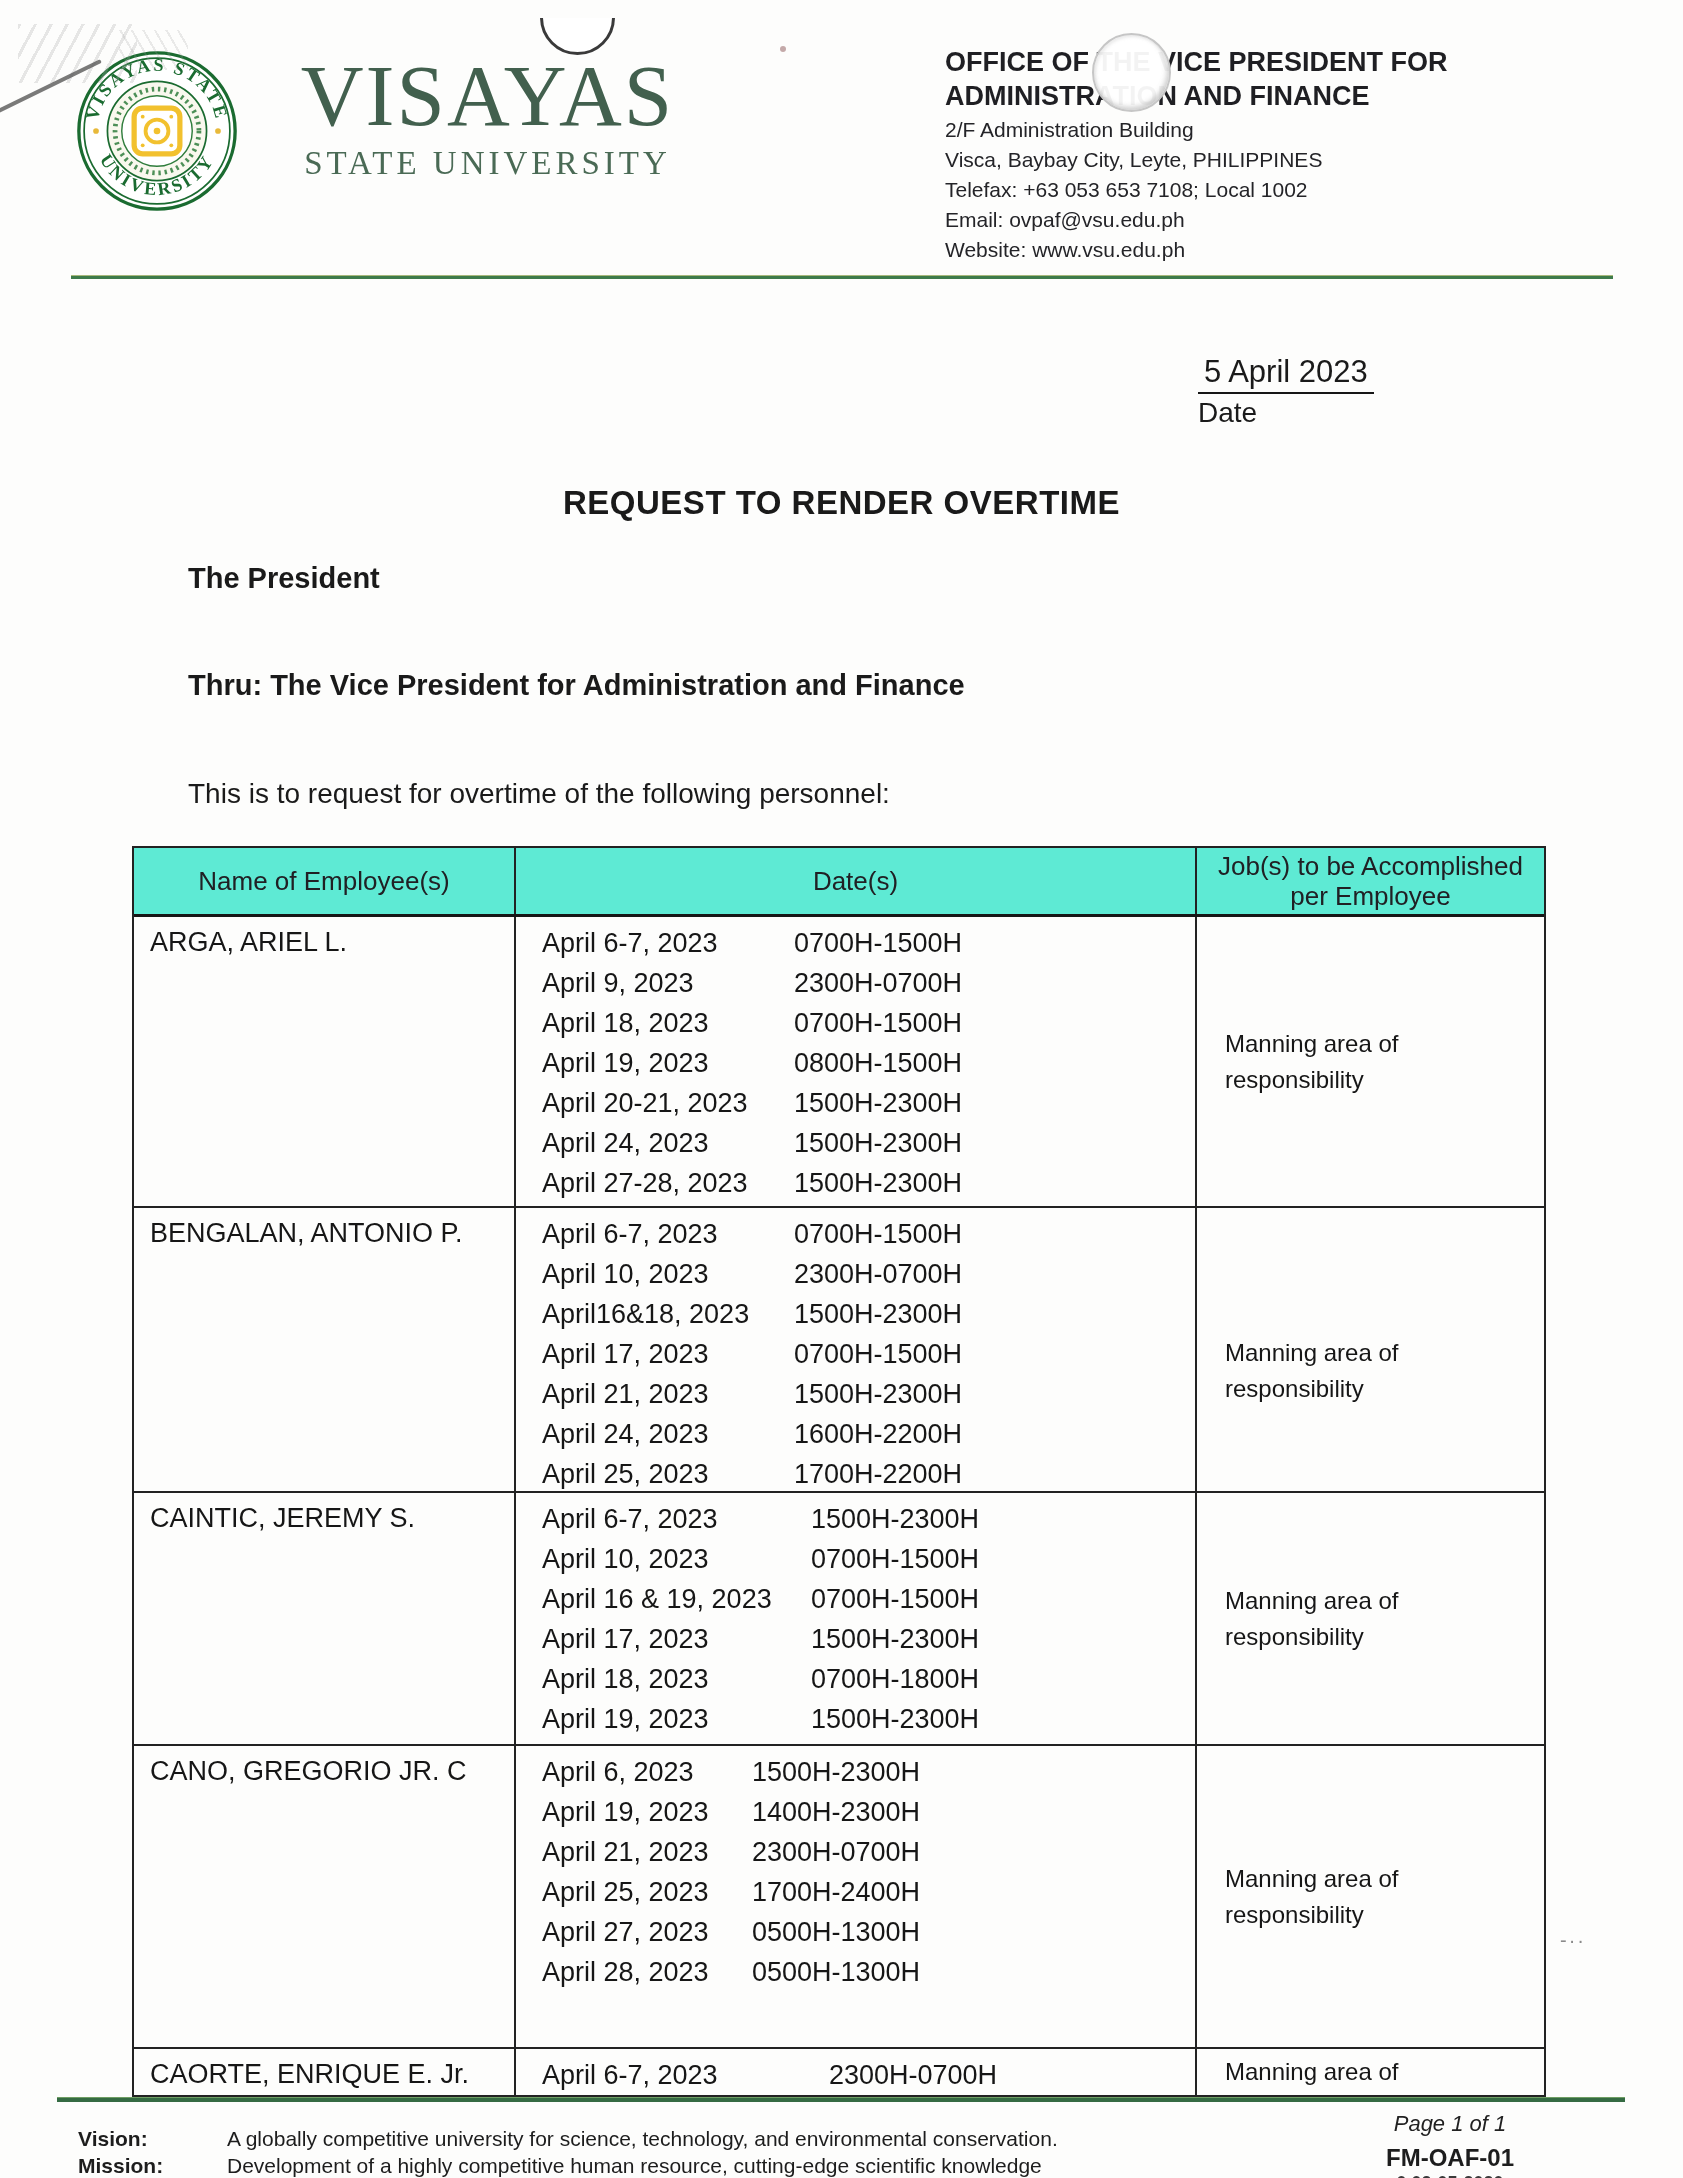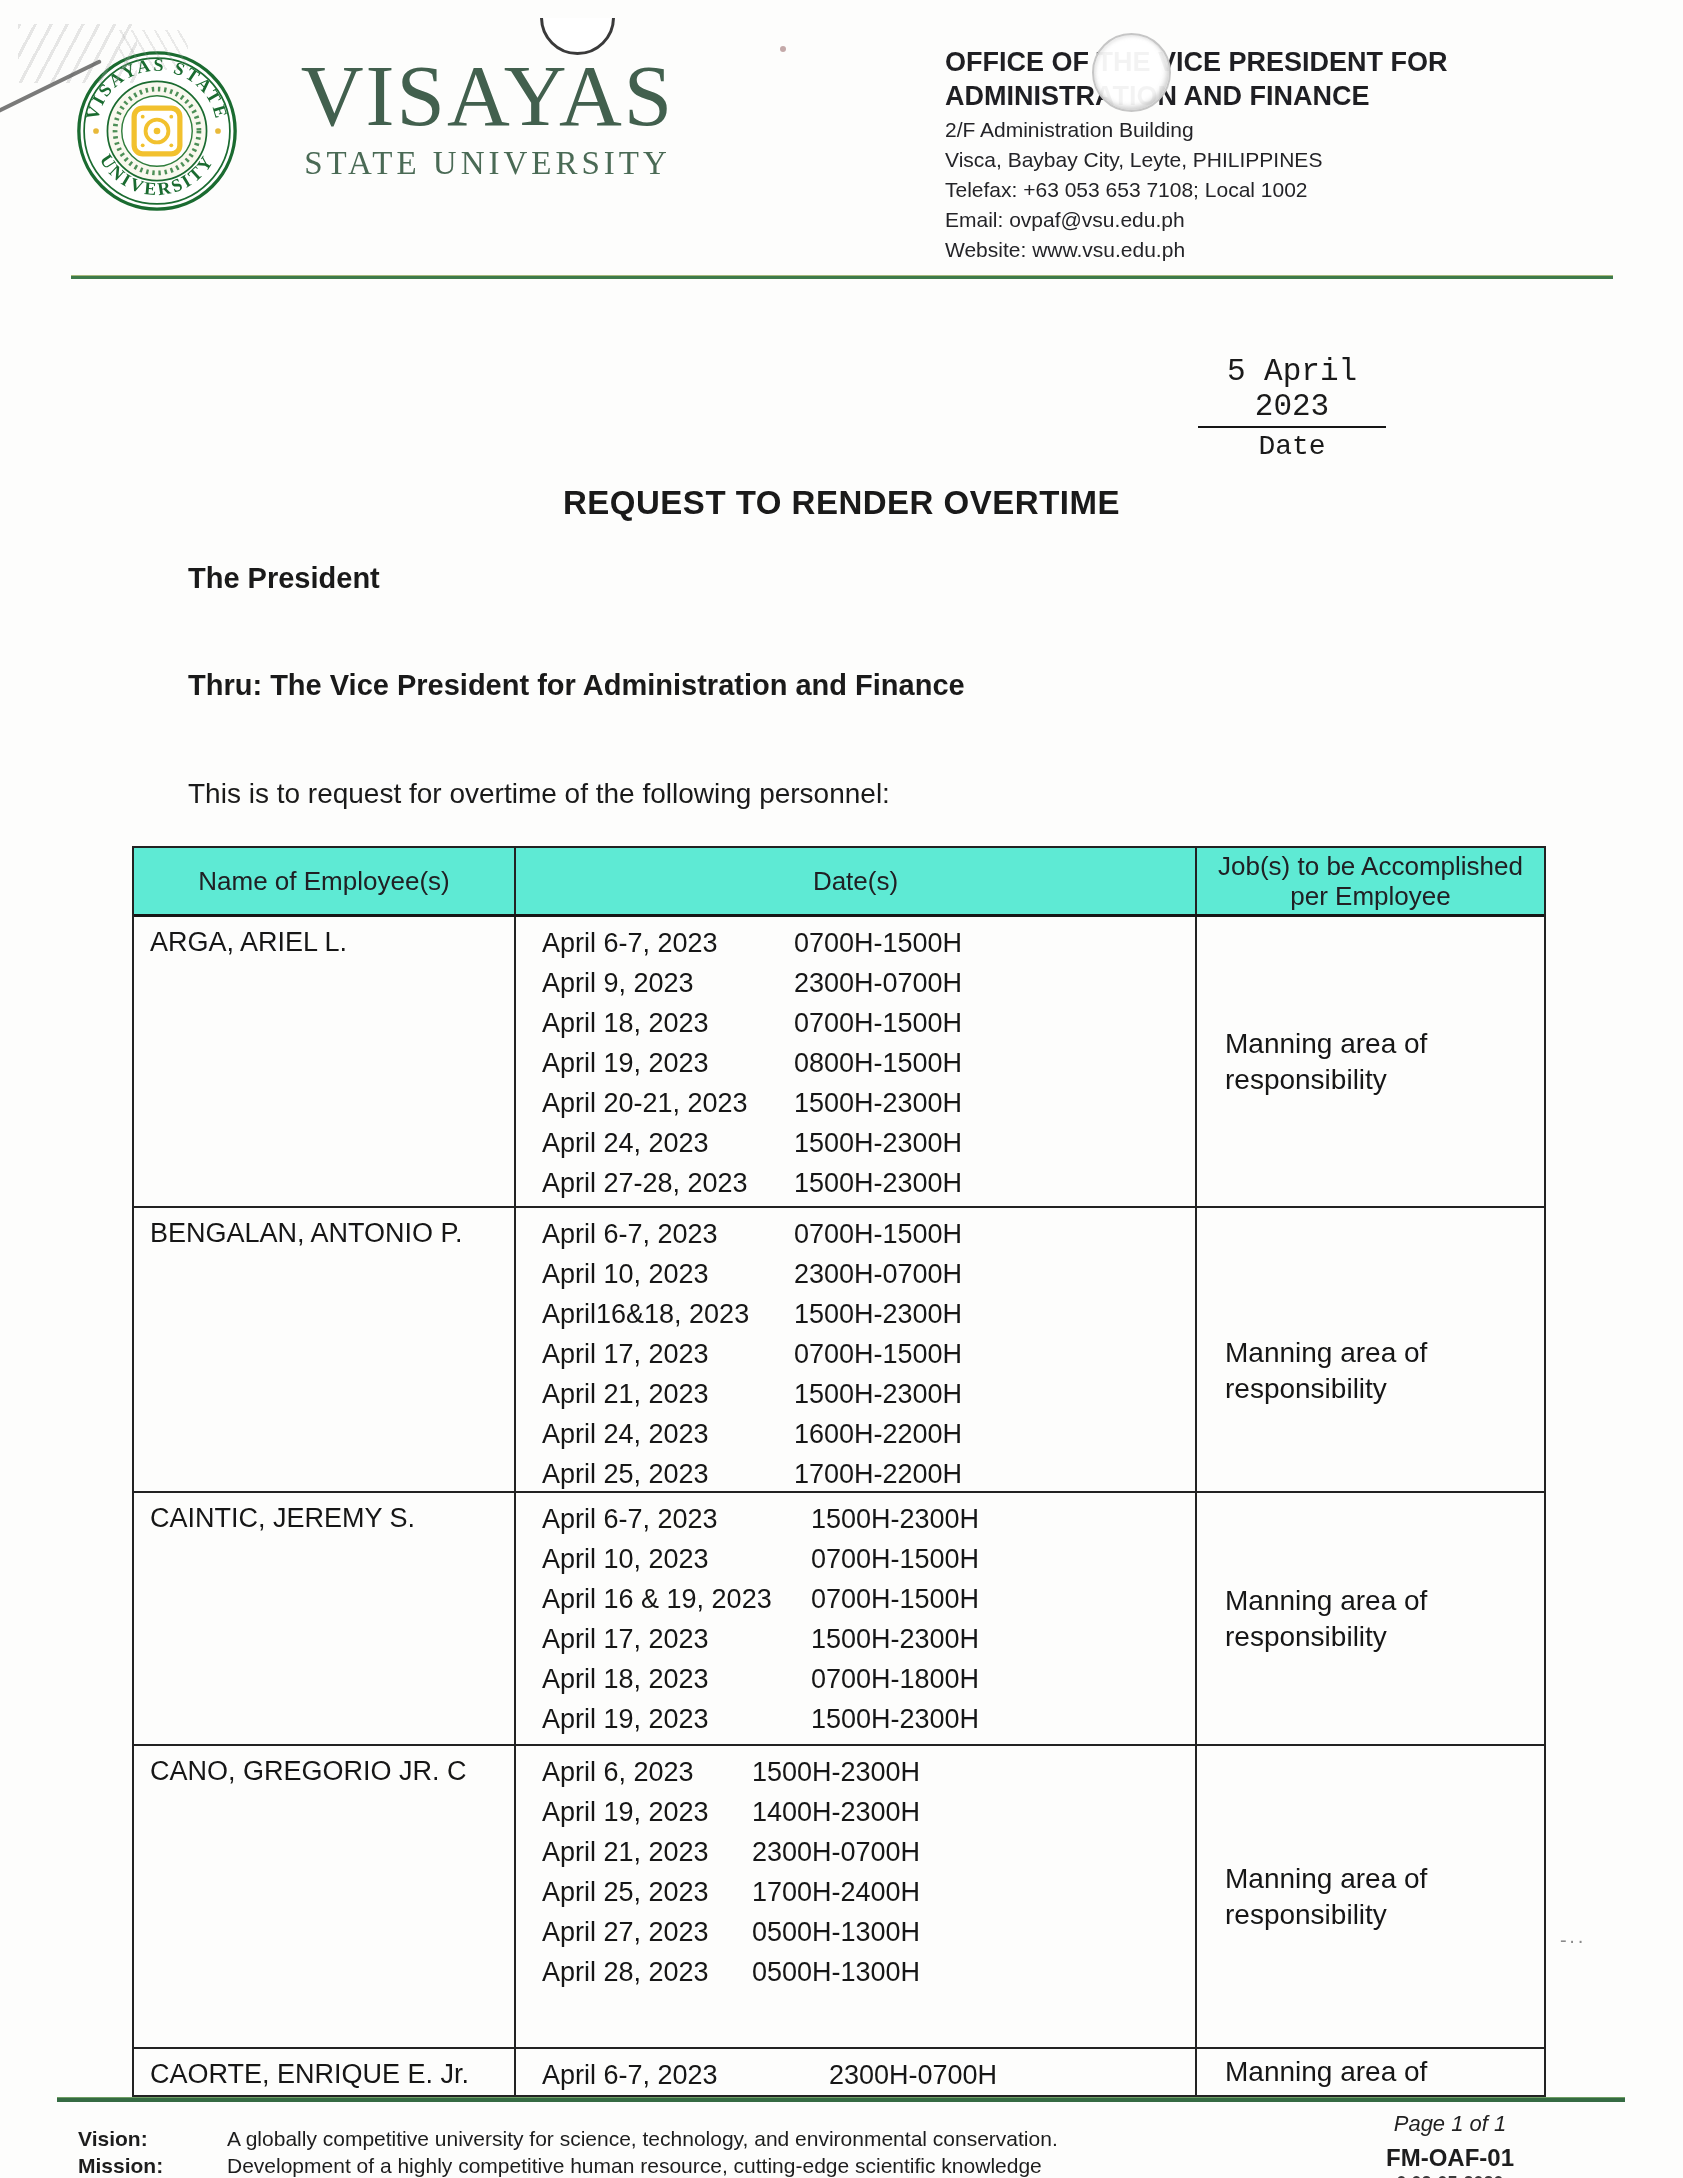--- a/index.html
+++ b/index.html
@@ -19,21 +19,21 @@
     color:#4a6a55;letter-spacing:4px;margin-top:2px;
   }
   .office{position:absolute;left:945px;top:45px;width:634px;}
   .office .title{font-size:27px;font-weight:bold;line-height:34px;color:#1f1f23;}
   .office .addr{font-size:21px;line-height:27px;color:#242428;margin-top:3px;}
   .rule-top{
     position:absolute;left:71px;top:275px;width:1542px;height:4px;
     background:linear-gradient(#a8b97b 25%,#3e7b4a 25%);
   }
   
-  .dateblock{position:absolute;left:1198px;top:354px;width:188px;text-align:center;font-family:Liberation Mono, monospace;}
+  .dateblock{position:absolute;left:1198px;top:354px;width:188px;}
   .dateblock .val{
     display:inline-block;font-size:31px;font-weight:500;
     border-bottom:2.5px solid #161616;padding:0 6px 2px 6px;
   }
   .dateblock .lbl{font-size:28px;margin-top:3px;}
   
   .doc-title{position:absolute;left:0;right:0;top:484px;text-align:center;
     font-size:33px;font-weight:bold;letter-spacing:0.5px;}
   .addressee{position:absolute;left:188px;top:562px;font-size:29px;font-weight:bold;}
   .thru{position:absolute;left:188px;top:669px;font-size:29px;font-weight:bold;}
@@ -59,21 +59,21 @@
   .t-row[data-row-index="4"]{height:48px;}
   .cell{box-sizing:border-box;}
   .cell.name{padding:8px 25px 0 16px;font-size:27px;line-height:34px;color:#161616;}
   .cell.dates{padding:6px 0 0 26px;font-size:27px;color:#161616;}
   .entry{display:flex;line-height:40px;white-space:nowrap;}
   .edate{display:inline-block;width:252px;}
   .t-row[data-row-index="2"] .edate{width:269px;}
   .t-row[data-row-index="3"] .edate{width:210px;}
   .t-row[data-row-index="4"] .edate{width:287px;}
   .cell.job{display:flex;align-items:center;padding:0 12px 0 28px;
-    font-size:28px;line-height:36px;color:#161616;}
+    font-size:24px;line-height:36px;color:#161616;}
   .t-row[data-row-index="4"] .cell.job{align-items:flex-start;padding-top:5px;}
   
   .rule-bottom{
     position:absolute;left:57px;top:2097px;width:1568px;height:5px;
     background:linear-gradient(#6f9e63 30%,#356b43 30%);
   }
   .pageno{position:absolute;left:1366px;top:2111px;width:168px;text-align:center;
     font-size:22px;font-style:italic;color:#222;}
   .formcode{position:absolute;left:1366px;top:2144px;width:168px;text-align:center;
     font-size:24px;font-weight:bold;color:#1d1d1d;}

